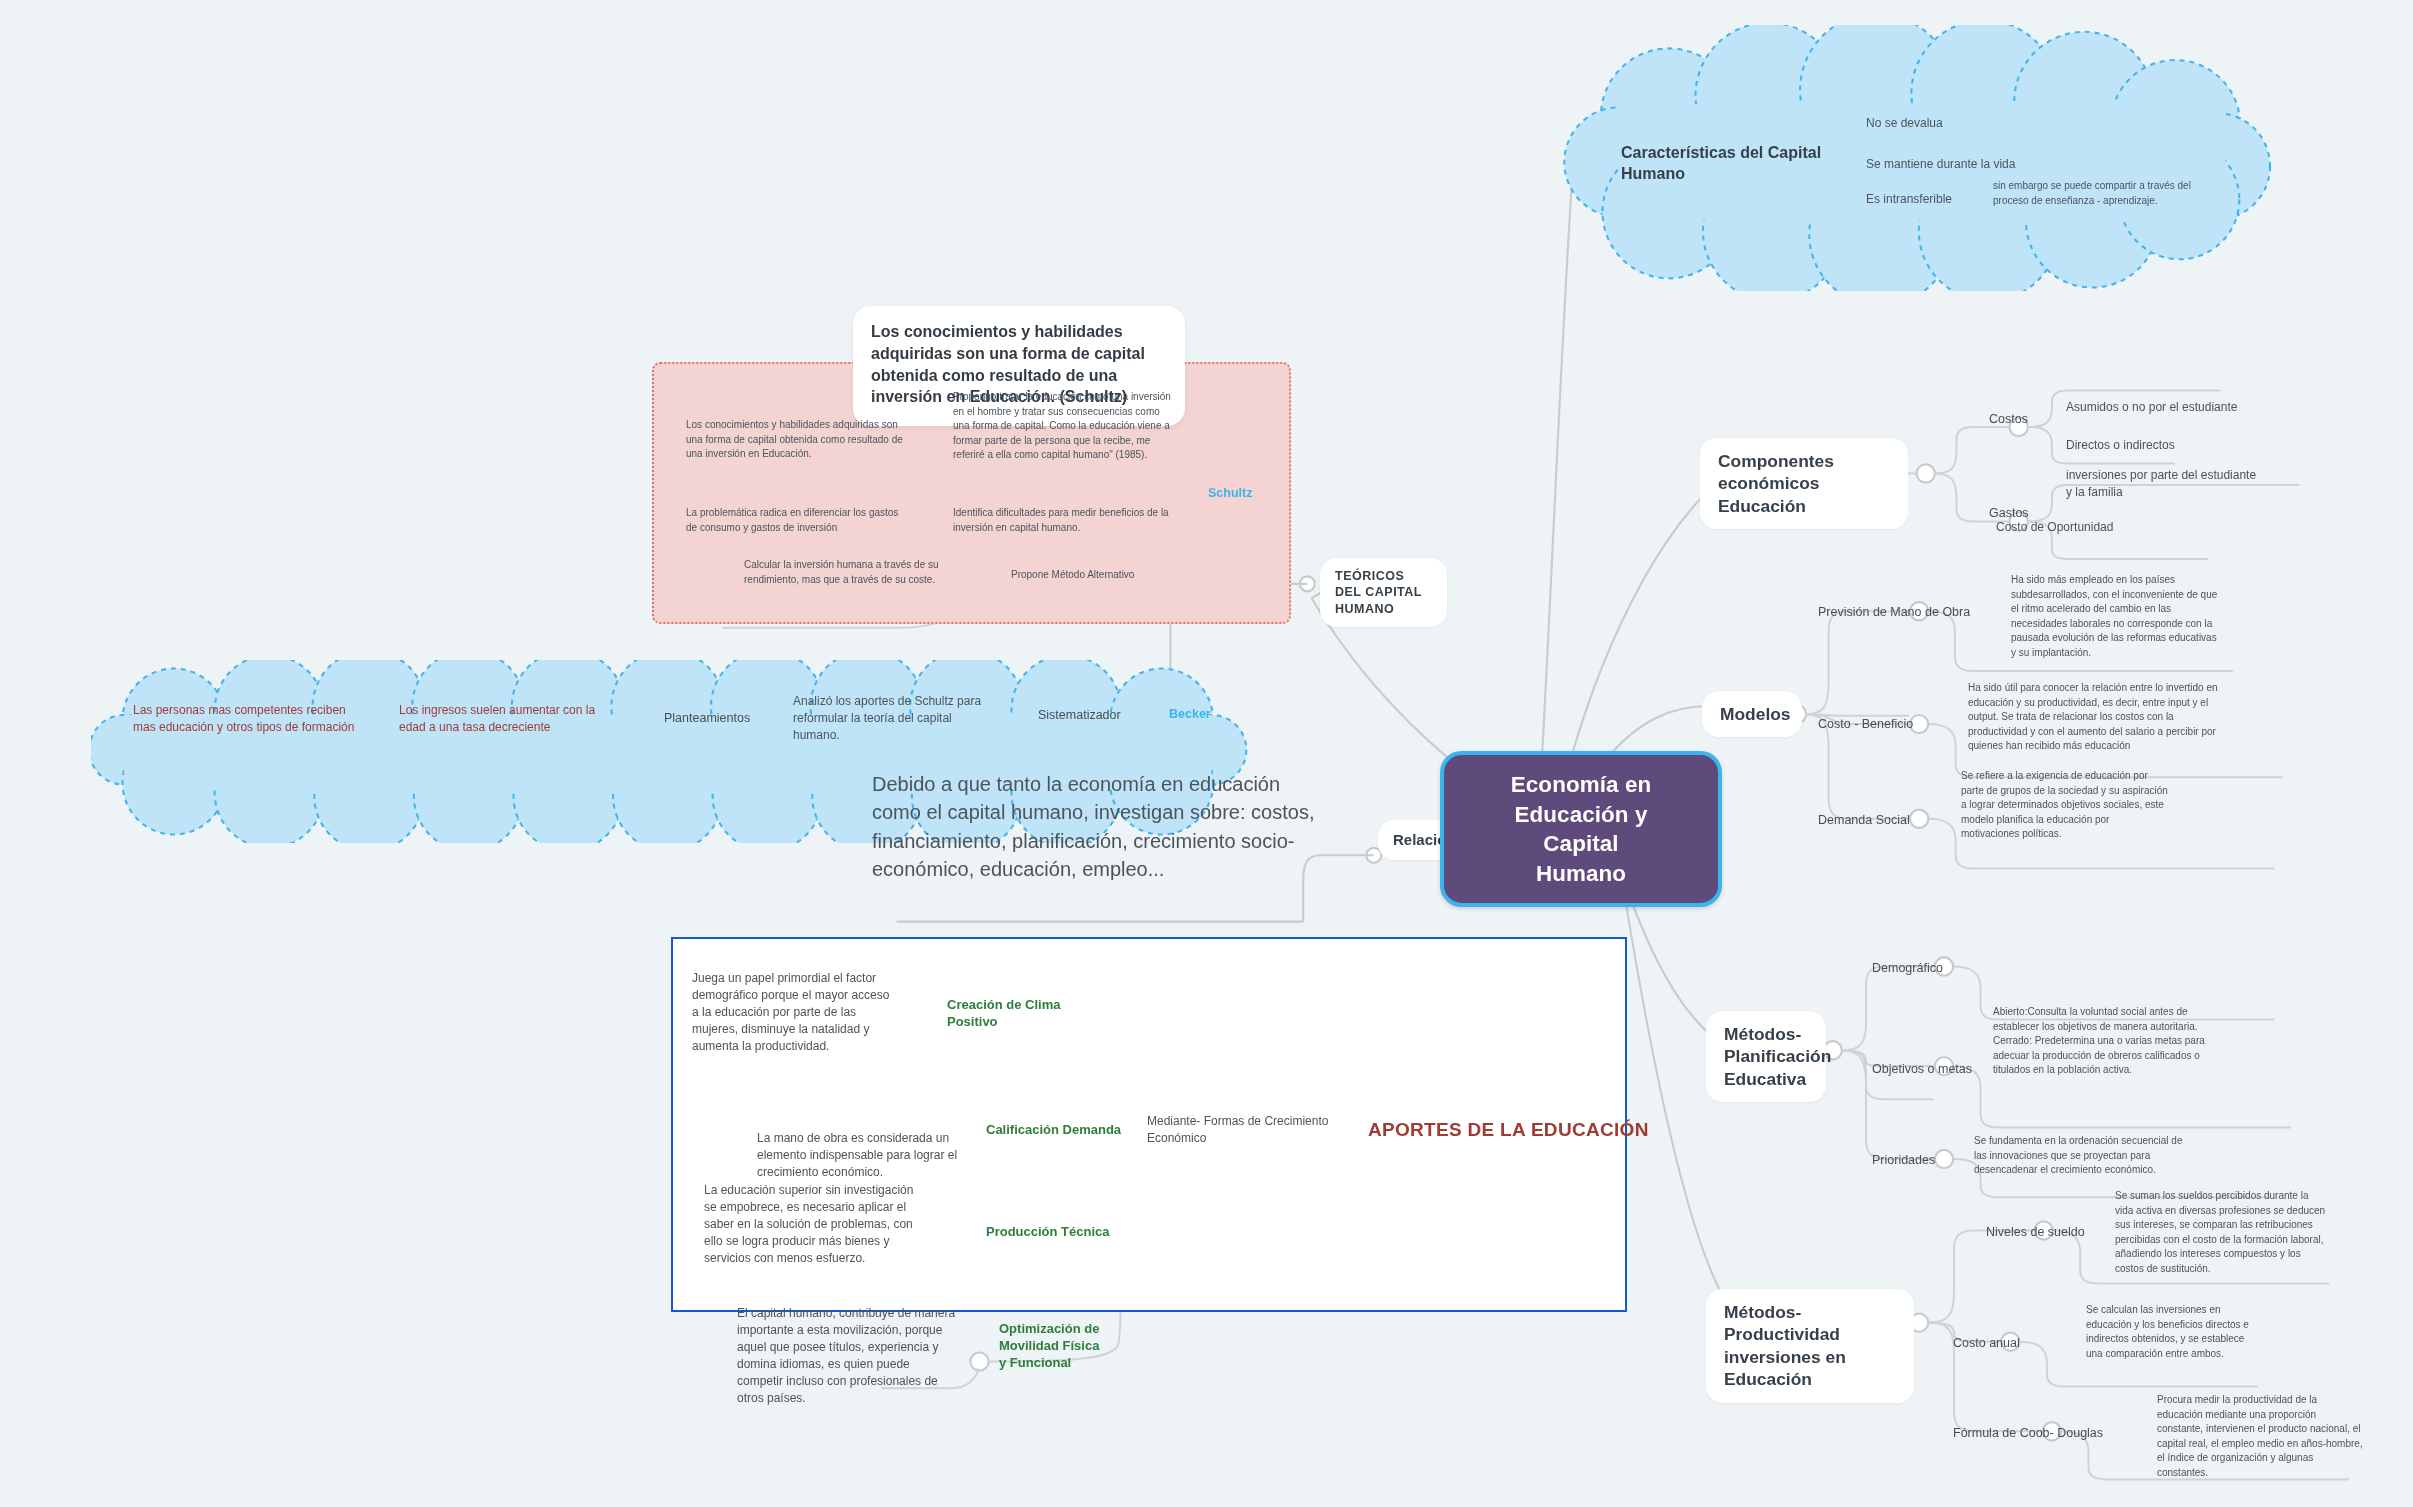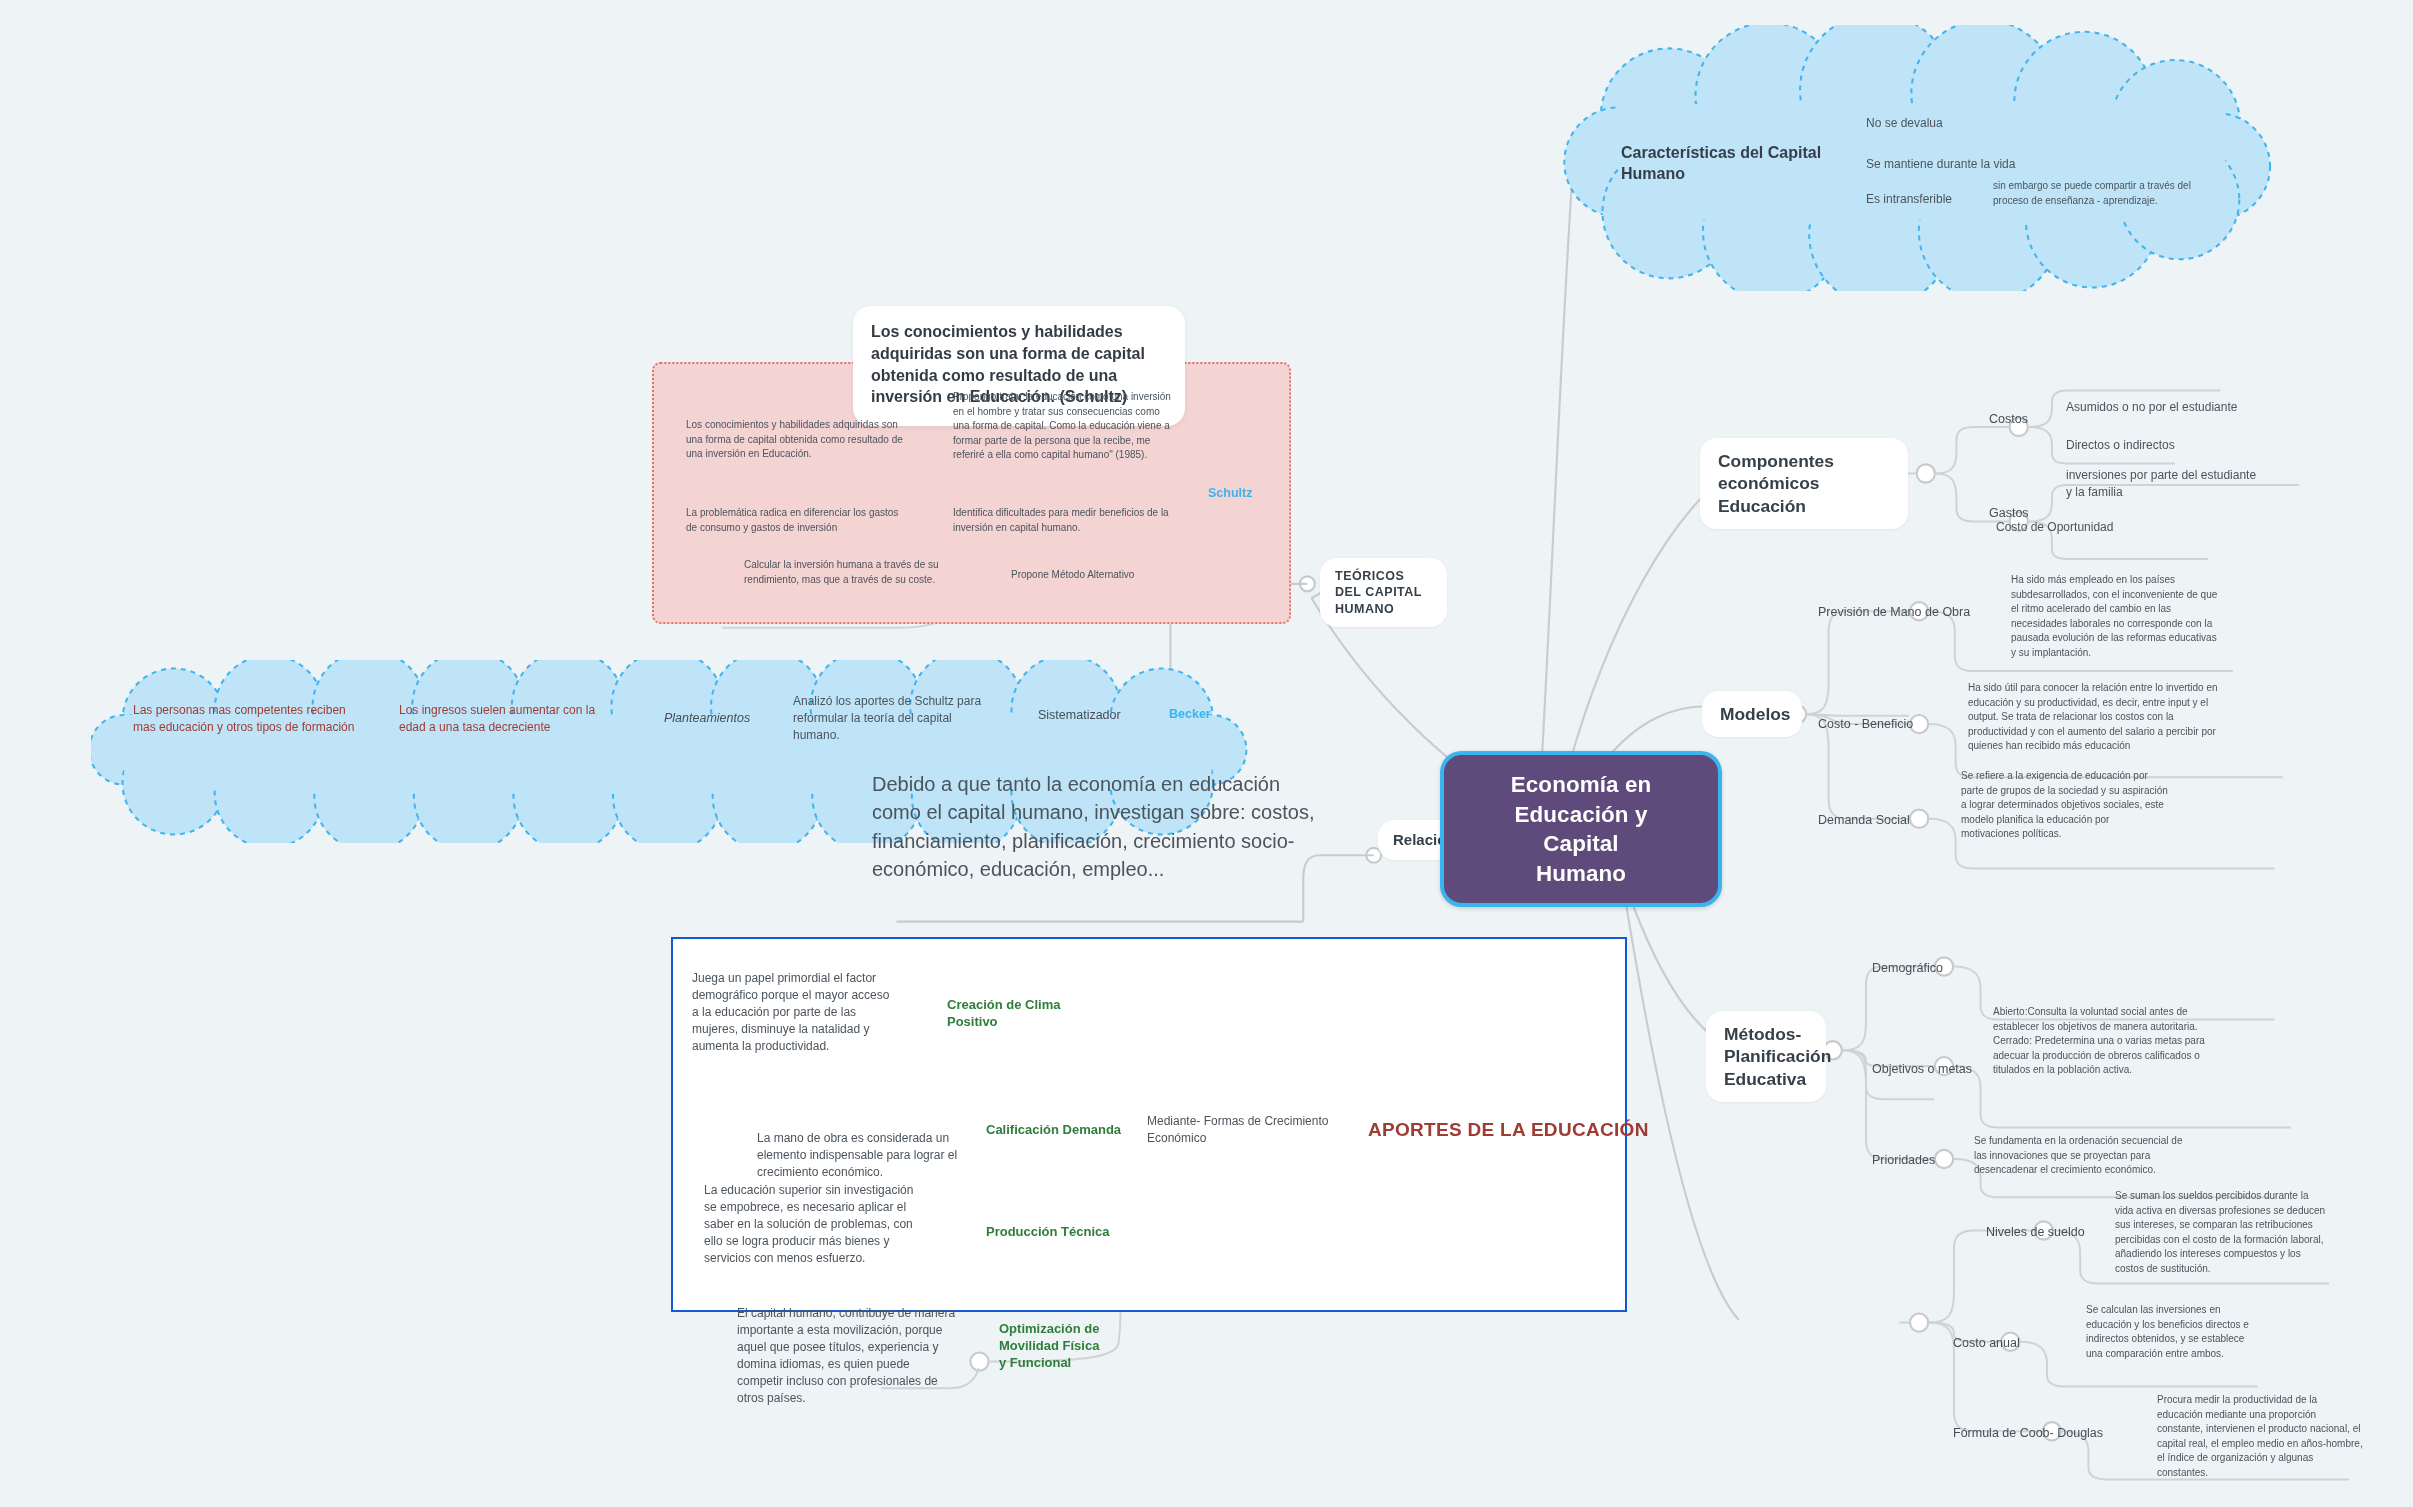--- a/index.html
+++ b/index.html
@@ -288,21 +288,21 @@
           <circle cx="935" cy="164" r="66"></circle>
         <circle cx="1055" cy="164" r="66"></circle>
           <circle cx="1175" cy="160" r="66"></circle>
         <circle cx="1290" cy="148" r="62"></circle>
       </g>
       <rect x="40" y="66" width="1310" height="90" fill="#bfe4f8"></rect>
     </svg>
   </div>
   <div class="abs lbl red-txt" style="left:133px;top:702px;width:226px;">Las personas mas competentes reciben mas educación y otros tipos de formación</div>
   <div class="abs lbl red-txt" style="left:399px;top:702px;width:208px;">Los ingresos suelen aumentar con la edad a una tasa decreciente</div>
-  <div class="abs lbl node" style="left:664px;top:710px;font-style:italic;">Planteamientos</div>
+  <div class="abs lbl node" style="left:664px;top:710px;">Planteamientos</div>
   <div class="abs lbl" style="left:793px;top:693px;width:208px;">Analizó los aportes de Schultz para reformular la teoría del capital humano.</div>
   <div class="abs lbl node" style="left:1038px;top:707px;">Sistematizador</div>
   <div class="abs blue-name" style="left:1169px;top:707px;">Becker</div>
 
   <div class="abs big-note" style="left:872px;top:770px;width:448px;">Debido a que tanto la economía en educación como el capital humano, investigan sobre: costos, financiamiento, planificación, crecimiento socio-económico, educación, empleo...</div>
   <div class="abs pill mid" style="left:1378px;top:820px;">Relación</div>
 
   <div class="abs central" style="left:1440px;top:751px;width:282px;">
     <div>Economía en Educación y</div>
     <div>Capital</div>
@@ -325,20 +325,21 @@
   <div class="abs lbl node" style="left:1818px;top:812px;">Demanda Social</div>
   <div class="abs lbl xs" style="left:1961px;top:769px;width:209px;">Se refiere a la exigencia de educación por parte de grupos de la sociedad y su aspiración a lograr determinados objetivos sociales, este modelo planifica la educación por motivaciones políticas.</div>
 
   <div class="abs pill" style="left:1706px;top:1011px;width:120px;">Métodos- Planificación Educativa</div>
   <div class="abs lbl node" style="left:1872px;top:960px;">Demográfico</div>
   <div class="abs lbl node" style="left:1872px;top:1061px;">Objetivos o metas</div>
   <div class="abs lbl xs" style="left:1993px;top:1005px;width:214px;">Abierto:Consulta la  voluntad social antes de establecer los objetivos de manera autoritaria.                    Cerrado: Predetermina una o varias metas para adecuar la producción de obreros calificados o titulados en la población activa.</div>
   <div class="abs lbl node" style="left:1872px;top:1152px;">Prioridades</div>
   <div class="abs lbl xs" style="left:1974px;top:1134px;width:223px;">Se fundamenta en la ordenación secuencial de las innovaciones que se proyectan para desencadenar el crecimiento económico.</div>
 
+  <div class="abs pill" style="left:1706px;top:1289px;width:208px;">Métodos- Productividad inversiones en Educación</div>
   <div class="abs lbl node" style="left:1986px;top:1224px;">Niveles de sueldo</div>
   <div class="abs lbl xs" style="left:2115px;top:1189px;width:214px;">Se suman los sueldos percibidos durante la vida activa en diversas profesiones se deducen sus intereses, se comparan las retribuciones percibidas con el costo de la formación laboral, añadiendo los intereses compuestos y los costos de sustitución.</div>
   <div class="abs lbl node" style="left:1953px;top:1335px;">Costo anual</div>
   <div class="abs lbl xs" style="left:2086px;top:1303px;width:166px;">Se calculan las inversiones en educación y los beneficios directos e indirectos obtenidos, y se establece una comparación entre ambos.</div>
   <div class="abs lbl node" style="left:1953px;top:1425px;">Fórmula de Coob- Douglas</div>
   <div class="abs lbl xs" style="left:2157px;top:1393px;width:206px;">Procura medir la productividad de la educación mediante una proporción constante, intervienen el producto nacional, el capital real, el empleo medio en años-hombre, el índice de organización y algunas constantes.</div>
 
   <div class="abs bluebox" style="left:671px;top:937px;width:956px;height:375px;"></div>
 
   <div class="abs lbl" style="left:664px;top:970px;width:206px;margin-left:28px;">Juega un papel primordial el factor demográfico porque el mayor acceso a la educación por parte de las mujeres, disminuye la natalidad y  aumenta la productividad.</div>

